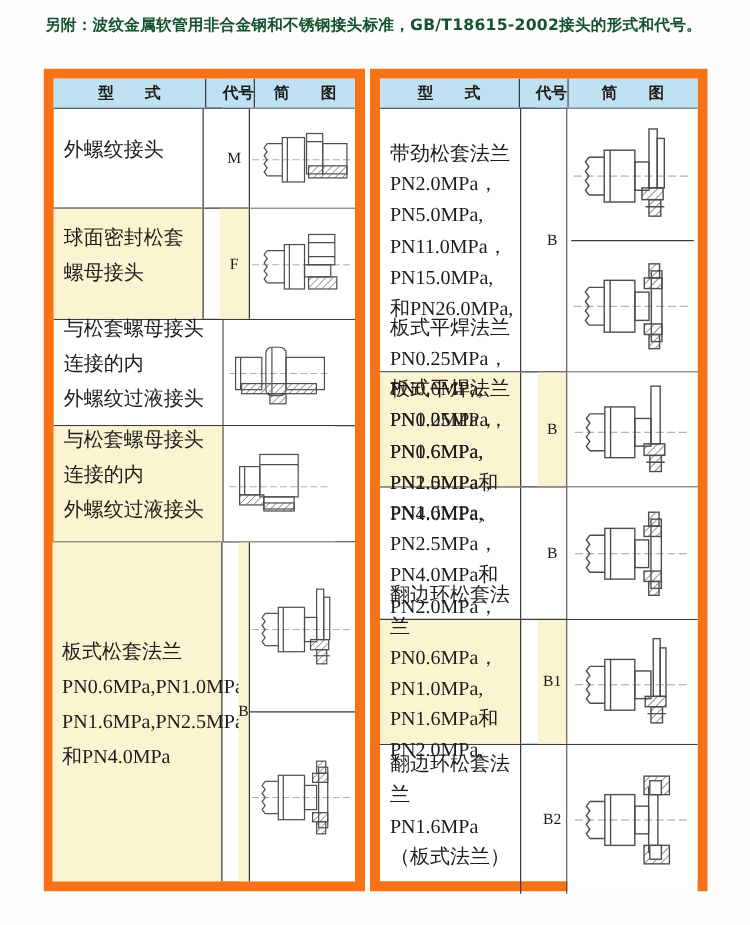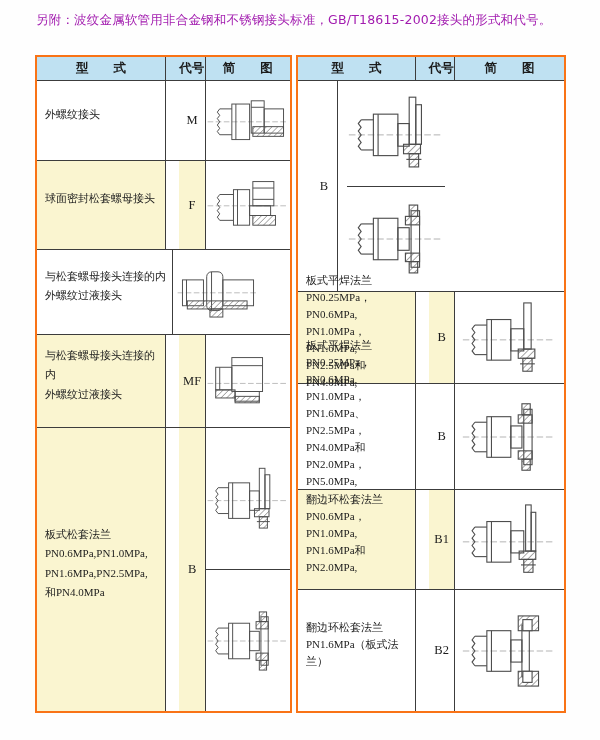--- a/index.html
+++ b/index.html
@@ -1,27 +1,27 @@
 <!DOCTYPE html>
 <html style="--header-bg: #bfe1f2; --hl-bg: #faf5d0;"><head>
 <meta charset="utf-8">
 <style>
   html,body{margin:0;padding:0;background:#e8e8e8;}
   .page{position:relative;width:600px;height:740px;background:#fefefe;overflow:hidden;
         font-family:"Liberation Serif","DejaVu Serif",serif;color:#1c1c1c;}
-  .title{position:absolute;left:36px;top:12px;width:540px;font-size:12.5px;font-weight:400;
-         font-family:"DejaVu Sans","Liberation Sans",sans-serif;color:#a21caf;letter-spacing:.2px;}
-  .tbl{position:absolute;top:55px;border:2px solid #f97316;display:flex;flex-direction:column;
+  .title{position:absolute;left:36px;top:12px;width:540px;font-size:12.5px;font-weight:700;
+         font-family:"DejaVu Sans","Liberation Sans",sans-serif;color:#14532d;letter-spacing:.2px;}
+  .tbl{position:absolute;top:55px;border:8px solid #f97316;display:flex;flex-direction:column;
        background:#fff;box-sizing:border-box;}
   .tbl.left{left:35px;width:257px;height:658px;}
   .tbl.right{left:296px;width:270px;height:658px;}
   .row{display:flex;border-bottom:1px solid #3c3c3c;box-sizing:border-box;flex:0 0 auto;}
   .row:last-child{border-bottom:none;flex:1 1 auto;justify-content:flex-end;}
   .c{box-sizing:border-box;display:flex;flex-direction:column;justify-content:center;}
-  .c.type{border-right:1px solid #3c3c3c;padding:4px 4px 16px 8px;font-size:11px;
+  .c.type{border-right:1px solid #3c3c3c;padding:4px 4px 16px 8px;font-size:16px;
           white-space:pre-line;}
   .c.code{border-right:1px solid #3c3c3c;align-items:center;font-size:12.5px;margin-left:13px;}
   .c.diag{align-items:center;justify-content:center;background:#fff;}
   .tbl.left .type{width:136px;line-height:1.75;}
   .tbl.left .code{width:28px;}
   .tbl.left .diag{width:89px;}
   .tbl.right .type{width:124px;line-height:1.55;}
   .tbl.right .code{width:27px;}
   .tbl.right .diag{width:115px;}
   .type.tight{line-height:1.38;}
@@ -114,21 +114,20 @@
           <rect x="58" y="24" width="38" height="32"></rect>
           <rect class="h" x="14" y="50" width="74" height="10"></rect>
           <rect class="h" x="42" y="60" width="16" height="10"></rect>
         </svg>
       </div>
     </div>
 
     <div class="row" style="height:93px">
       <div class="c type hl">与松套螺母接头连接的内
 外螺纹过液接头</div>
-      <div class="c code hl">MF</div>
       <div class="c diag">
         <svg class="d" viewBox="0 0 104 78" width="84" height="70">
           <line class="cl" x1="2" y1="42" x2="102" y2="42"></line>
           <rect x="12" y="22" width="20" height="28"></rect>
             <line x1="17" y1="22" x2="17" y2="50"></line>
           <rect x="32" y="10" width="38" height="42"></rect>
             <line x1="32" y1="20" x2="70" y2="20"></line>
           <rect x="36" y="52" width="30" height="12"></rect>
           <rect class="h" x="12" y="50" width="24" height="10"></rect>
           <rect class="h" x="36" y="58" width="30" height="8"></rect>
@@ -182,20 +181,24 @@
 
   <div class="tbl right">
 
     <div class="row header">
       <div class="c type">型　　式</div>
       <div class="c code">代号</div>
       <div class="c diag">简　　图</div>
     </div>
 
     <div class="row" style="height:211px">
+      <div class="c type">带劲松套法兰
+PN2.0MPa，PN5.0MPa,
+PN11.0MPa，PN15.0MPa,
+和PN26.0MPa,</div>
       <div class="c code">B</div>
       <div class="c diag diag-split">
         <div class="half">
           <svg class="d" viewBox="0 0 104 84" width="98" height="84">
             <line class="cl" x1="2" y1="44" x2="102" y2="44"></line>
             <polyline points="15,28 12,32 15,36 12,40 15,44 12,48 15,52 12,56 15,60"></polyline>
             <line x1="15" y1="28" x2="28" y2="28"></line>
               <line x1="15" y1="60" x2="28" y2="60"></line>
             <rect x="28" y="22" width="26" height="44"></rect>
               <line x1="33" y1="22" x2="33" y2="66"></line>

